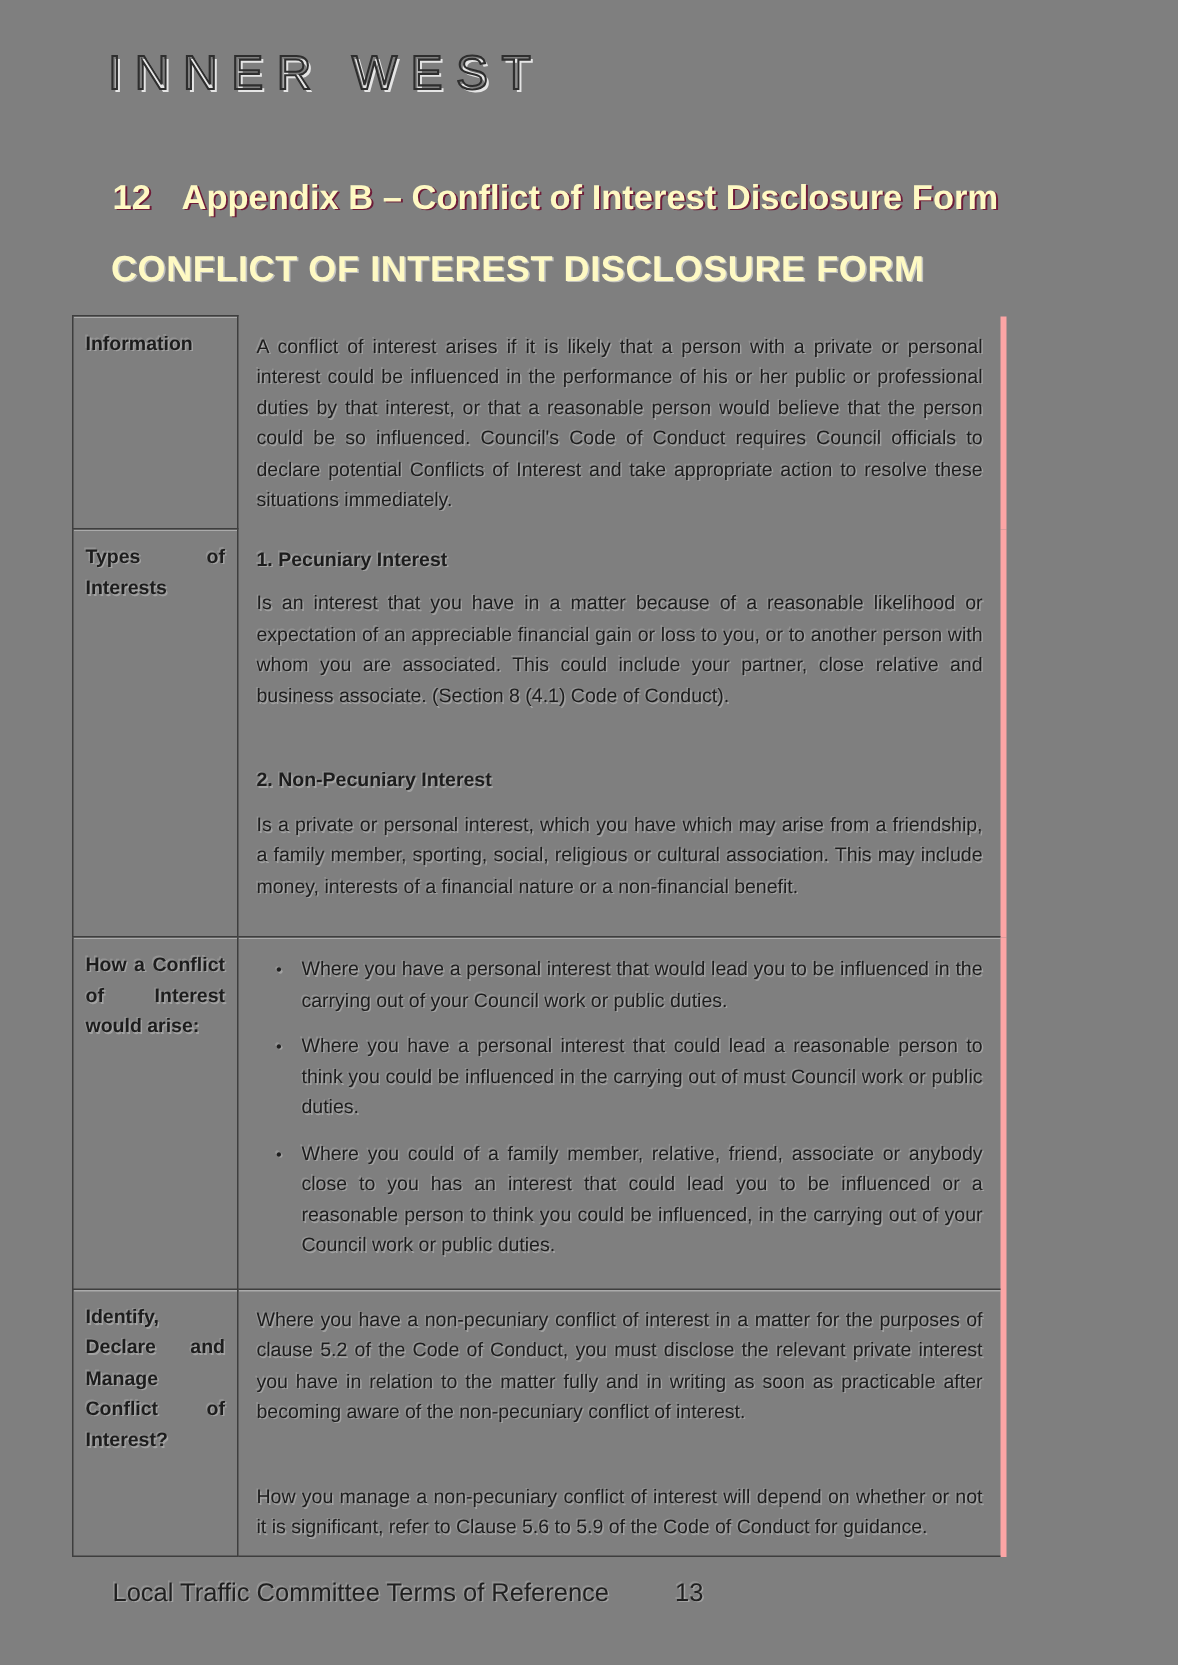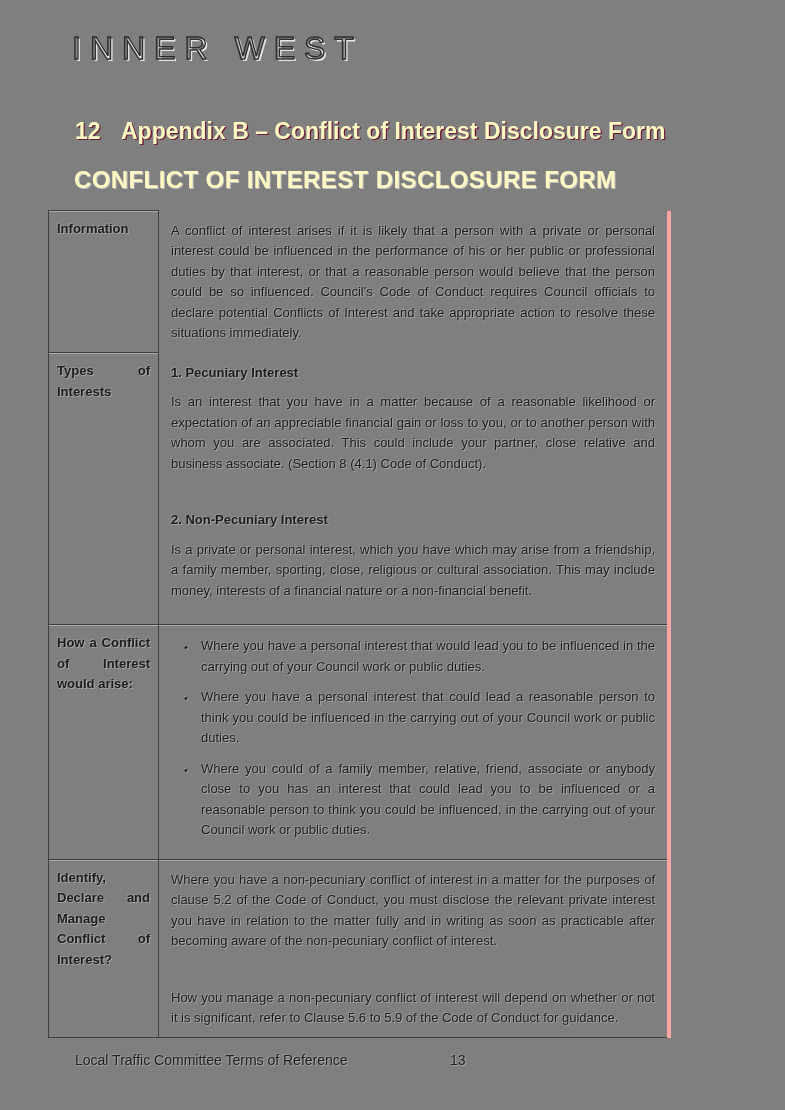--- a/index.html
+++ b/index.html
@@ -66,21 +66,21 @@
   .bullet-glyph { width:30px; flex:0 0 30px; text-align:center; font-size:11px; padding-top:1px; }
   .bullet-text { flex:1; text-align:justify; }
 
   
   .r1 td { height:142px; }
   .r2 td { height:272px; }
   .r3 td { height:193px; }
   .r4 td { height:172px; }
 
   
-  .footer { position:absolute; top:1052px; left:75px; font-size:14px; color:#1f1f1f; }
+  .footer { position:absolute; top:1052px; left:75px; font-size:17px; color:#1f1f1f; }
   .footer .pageno { position:absolute; left:375px; top:0; }
 </style>
 </head>
 <body>
 
 <div class="logo">INNER WEST</div>
 
 <div class="appendix">
   <span class="num">12</span>
   <span>Appendix B – Conflict of Interest Disclosure Form</span>
@@ -99,35 +99,35 @@
 
   <tr class="r2">
     <td class="label">Types of Interests</td>
     <td class="content">
       <div class="sec">
         <div class="sec-head">1. Pecuniary Interest</div>
         <div class="sec-body">Is an interest that you have in a matter because of a reasonable likelihood or expectation of an appreciable financial gain or loss to you, or to another person with whom you are associated.  This could include your partner, close relative and business associate. (Section 8 (4.1) Code of Conduct).</div>
       </div>
       <div class="sec">
         <div class="sec-head">2. Non-Pecuniary Interest</div>
-        <div class="sec-body">Is a private or personal interest, which you have which may arise from a friendship, a family member, sporting, close, religious or cultural association. This may include money, interests of a financial nature or a non-financial benefit.</div>
+        <div class="sec-body">Is a private or personal interest, which you have which may arise from a friendship, a family member, sporting, social, religious or cultural association. This may include money, interests of a financial nature or a non-financial benefit.</div>
       </div>
     </td>
   </tr>
 
   <tr class="r3 rule">
     <td class="label">How a Conflict of Interest would arise:</td>
     <td class="content">
       <div class="bullet-item">
         <span class="bullet-glyph">•</span>
         <span class="bullet-text">Where you have a personal interest that would lead you to be influenced in the carrying out of your Council work or public duties.</span>
       </div>
       <div class="bullet-item">
         <span class="bullet-glyph">•</span>
-        <span class="bullet-text">Where you have a personal interest that could lead a reasonable person to think you could be influenced in the carrying out of your Council work or public duties.</span>
+        <span class="bullet-text">Where you have a personal interest that could lead a reasonable person to think you could be influenced in the carrying out of must Council work or public duties.</span>
       </div>
       <div class="bullet-item">
         <span class="bullet-glyph">•</span>
         <span class="bullet-text">Where you could of a family member, relative, friend, associate or anybody close to you has an interest that could lead you to be influenced or a reasonable person to think you could be influenced, in the carrying out of your Council work or public duties.</span>
       </div>
     </td>
   </tr>
 
   <tr class="r4 rule">
     <td class="label">Identify, Declare and Manage Conflict of Interest?</td>

